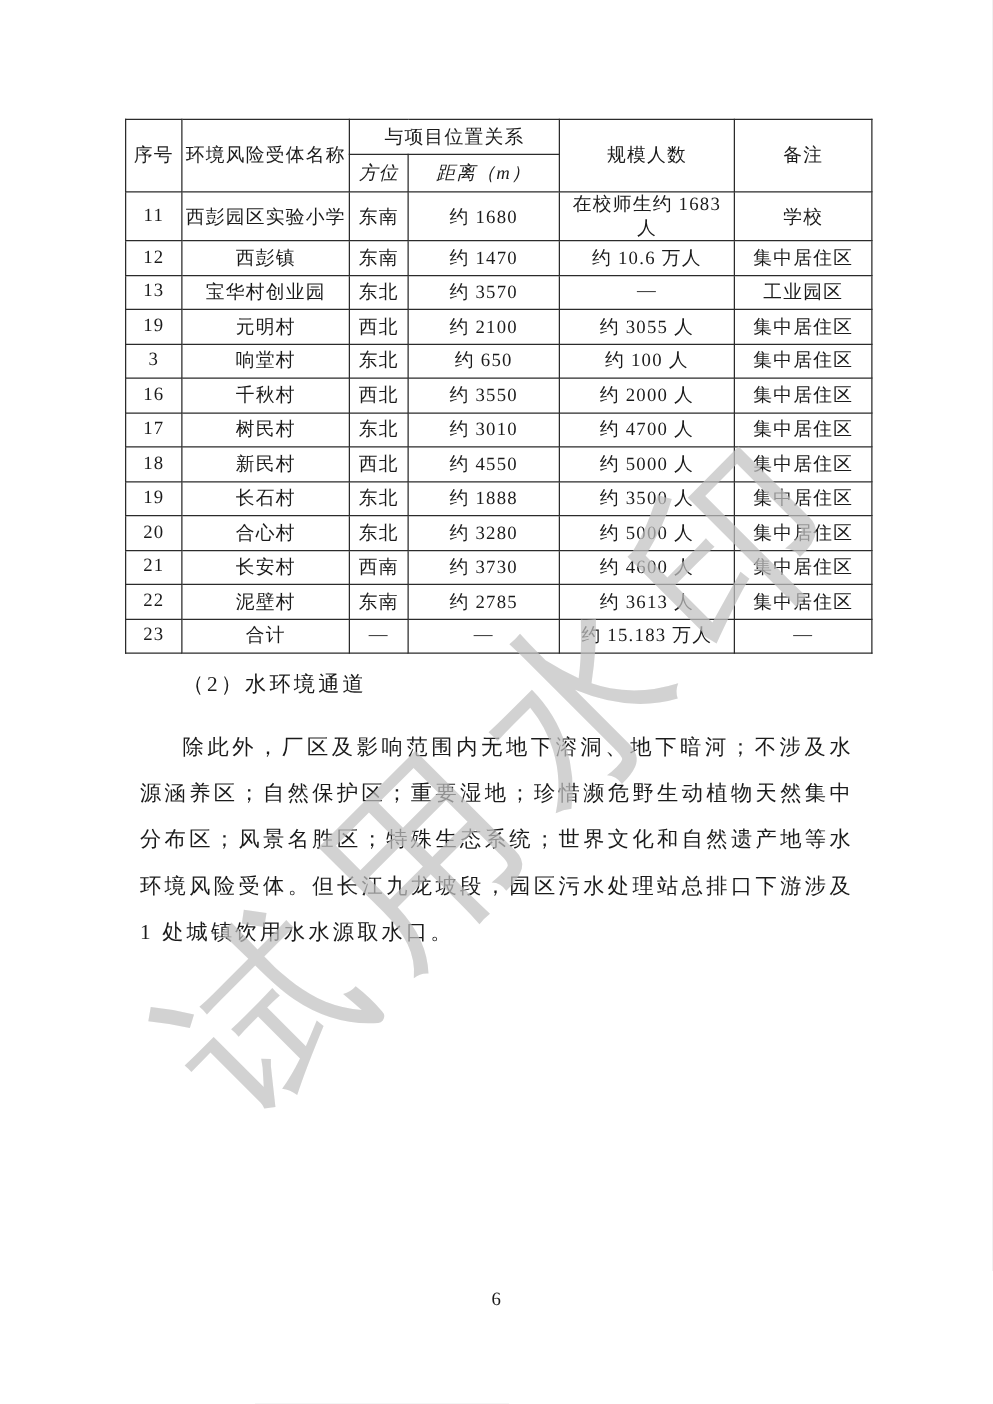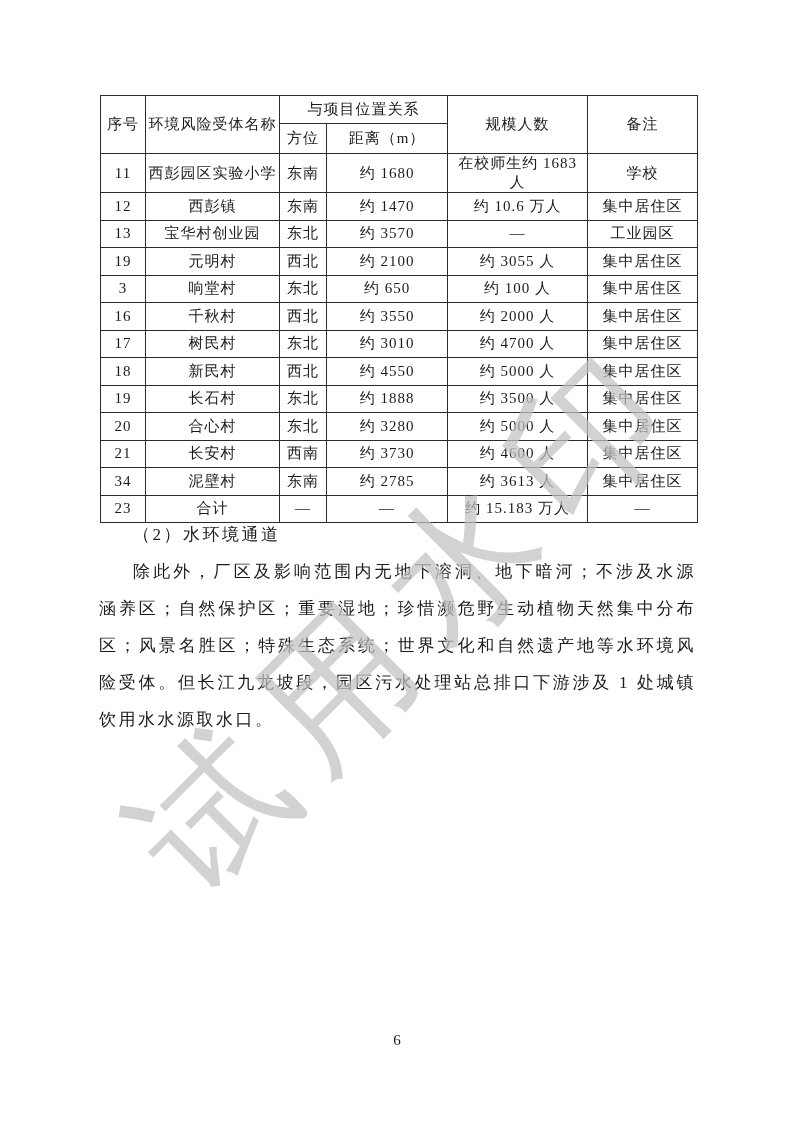--- a/index.html
+++ b/index.html
@@ -20,31 +20,31 @@
   .doc-table th, .doc-table td {
     border:1.5px solid #2b2b2b;
     text-align:center; vertical-align:middle;
     font-weight:normal;
     font-size:15px;
     padding:0 2px;
     overflow:hidden;
     letter-spacing:1px;
   }
   .doc-table thead tr:first-child th { height:27px; }
-  .doc-table thead tr:last-child  th { height:29px; }
+  .doc-table thead tr:last-child  th { height:29px;font-style:italic; }
   .doc-table tbody td { height:26.5px; }
   
   .body-text {
     position:absolute; left:99px; top:516px; width:597px;
     font-size:17px; line-height:37px;
     text-align:justify; text-justify:inter-ideograph;
     letter-spacing:2.5px;
     z-index:2;
   }
-  .body-text p { margin:0; text-indent:2em; }
+  .body-text p { margin:13px; text-indent:2em; }
   
   .watermark {
     position:absolute; left:410px; top:618px;
     transform:translate(-50%,-50%) rotate(-45deg);
     font-family:"Liberation Sans","DejaVu Sans",sans-serif;
     font-size:150px; letter-spacing:26px;
     color:rgba(193,193,193,0.72);
     white-space:nowrap;
     z-index:5;
     pointer-events:none;
@@ -176,21 +176,21 @@
     <tr>
       <td>21</td>
       <td>长安村</td>
       <td>西南</td>
       <td>约 3730</td>
       <td>约 4600 人</td>
       <td>集中居住区</td>
     </tr>
 
     <tr>
-      <td>34</td>
+      <td>22</td>
       <td>泥壁村</td>
       <td>东南</td>
       <td>约 2785</td>
       <td>约 3613 人</td>
       <td>集中居住区</td>
     </tr>
 
     <tr>
       <td>23</td>
       <td>合计</td>

